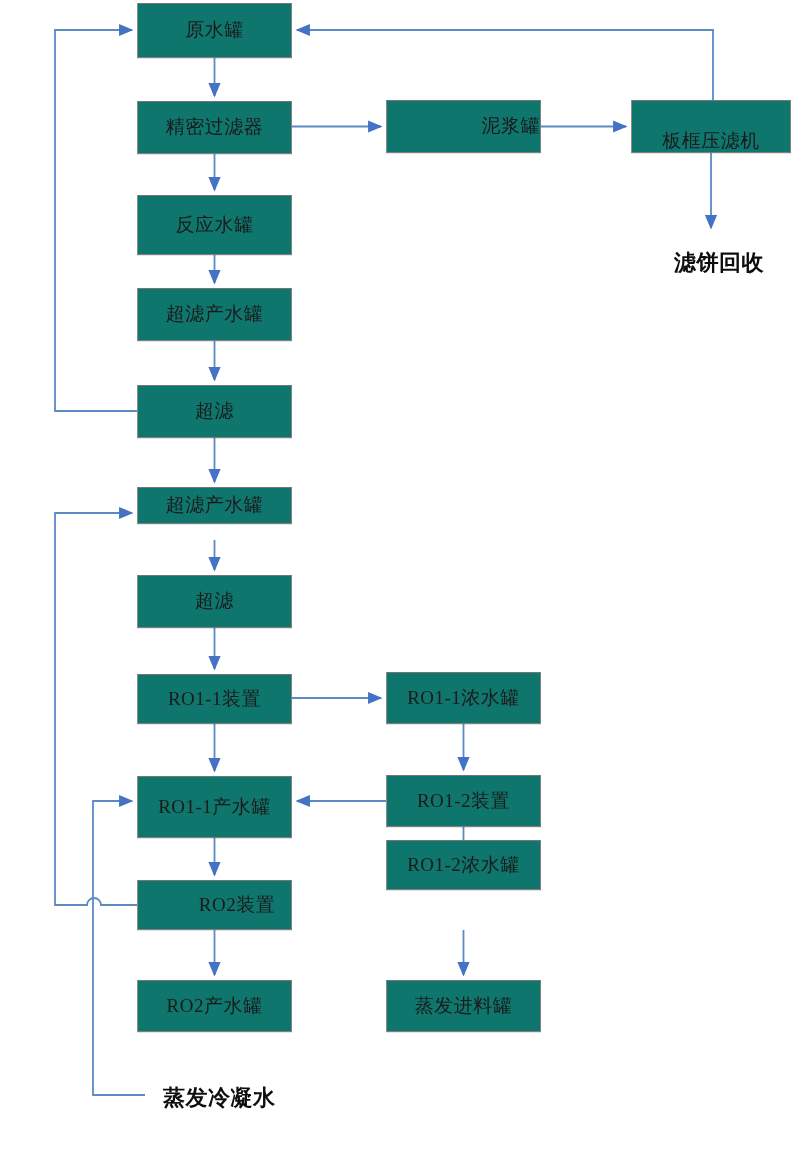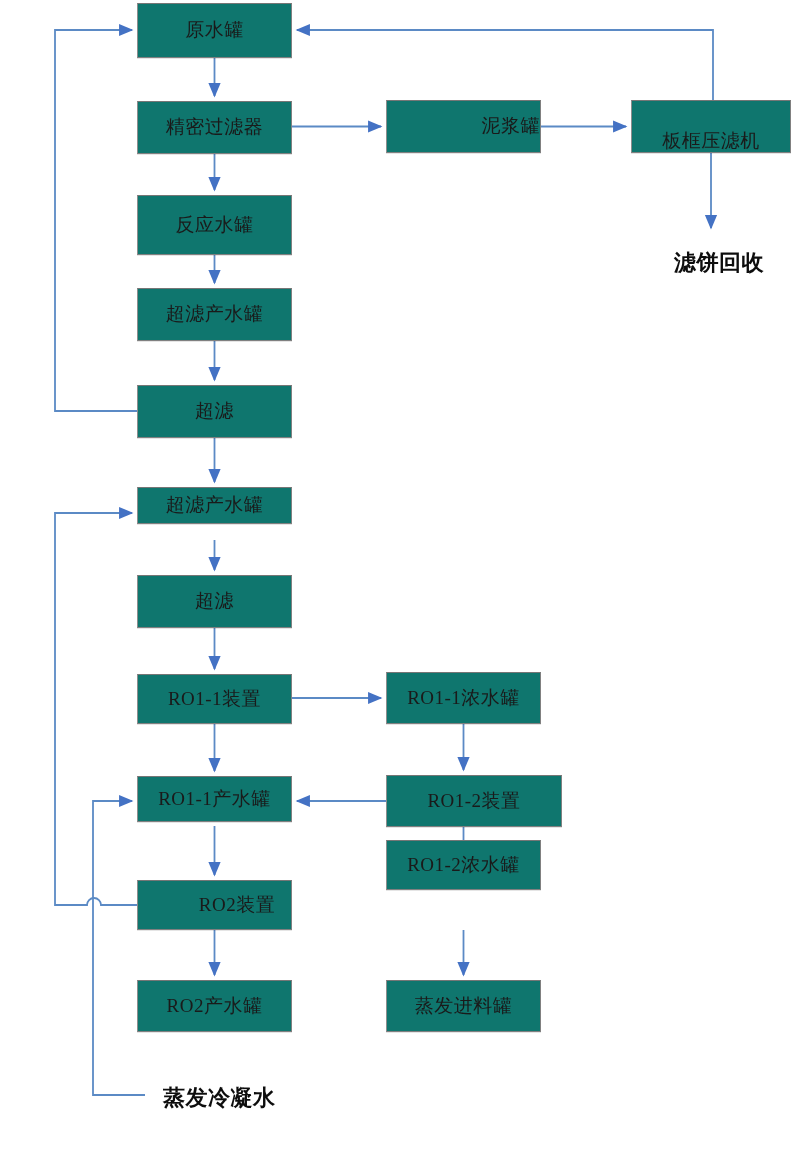--- a/index.html
+++ b/index.html
@@ -119,21 +119,21 @@
   </div>
 
   <div class="node" style="left:137px;top:575px;width:155px;height:53px;">
     <span>超滤</span>
   </div>
 
   <div class="node" style="left:137px;top:674px;width:155px;height:50px;">
     <span>RO1-1装置</span>
   </div>
 
-  <div class="node" style="left:137px;top:776px;width:155px;height:46px;">
+  <div class="node" style="left:137px;top:776px;width:155px;height:62px;">
     <span>RO1-1产水罐</span>
   </div>
 
   <div class="node" style="left:137px;top:880px;width:155px;height:50px;padding-left:45px;">
     <span>RO2装置</span>
   </div>
 
   <div class="node" style="left:137px;top:980px;width:155px;height:52px;">
     <span>RO2产水罐</span>
   </div>
@@ -143,21 +143,21 @@
   </div>
 
   <div class="node" style="left:631px;top:100px;width:160px;height:53px;align-items:flex-end;">
     <span>板框压滤机</span>
   </div>
 
   <div class="node" style="left:386px;top:672px;width:155px;height:52px;">
     <span>RO1-1浓水罐</span>
   </div>
 
-  <div class="node" style="left:386px;top:775px;width:176px;height:52px;">
+  <div class="node" style="left:386px;top:775px;width:155px;height:52px;">
     <span>RO1-2装置</span>
   </div>
 
   <div class="node" style="left:386px;top:840px;width:155px;height:50px;">
     <span>RO1-2浓水罐</span>
   </div>
 
   <div class="node" style="left:386px;top:980px;width:155px;height:52px;">
     <span>蒸发进料罐</span>
   </div>

